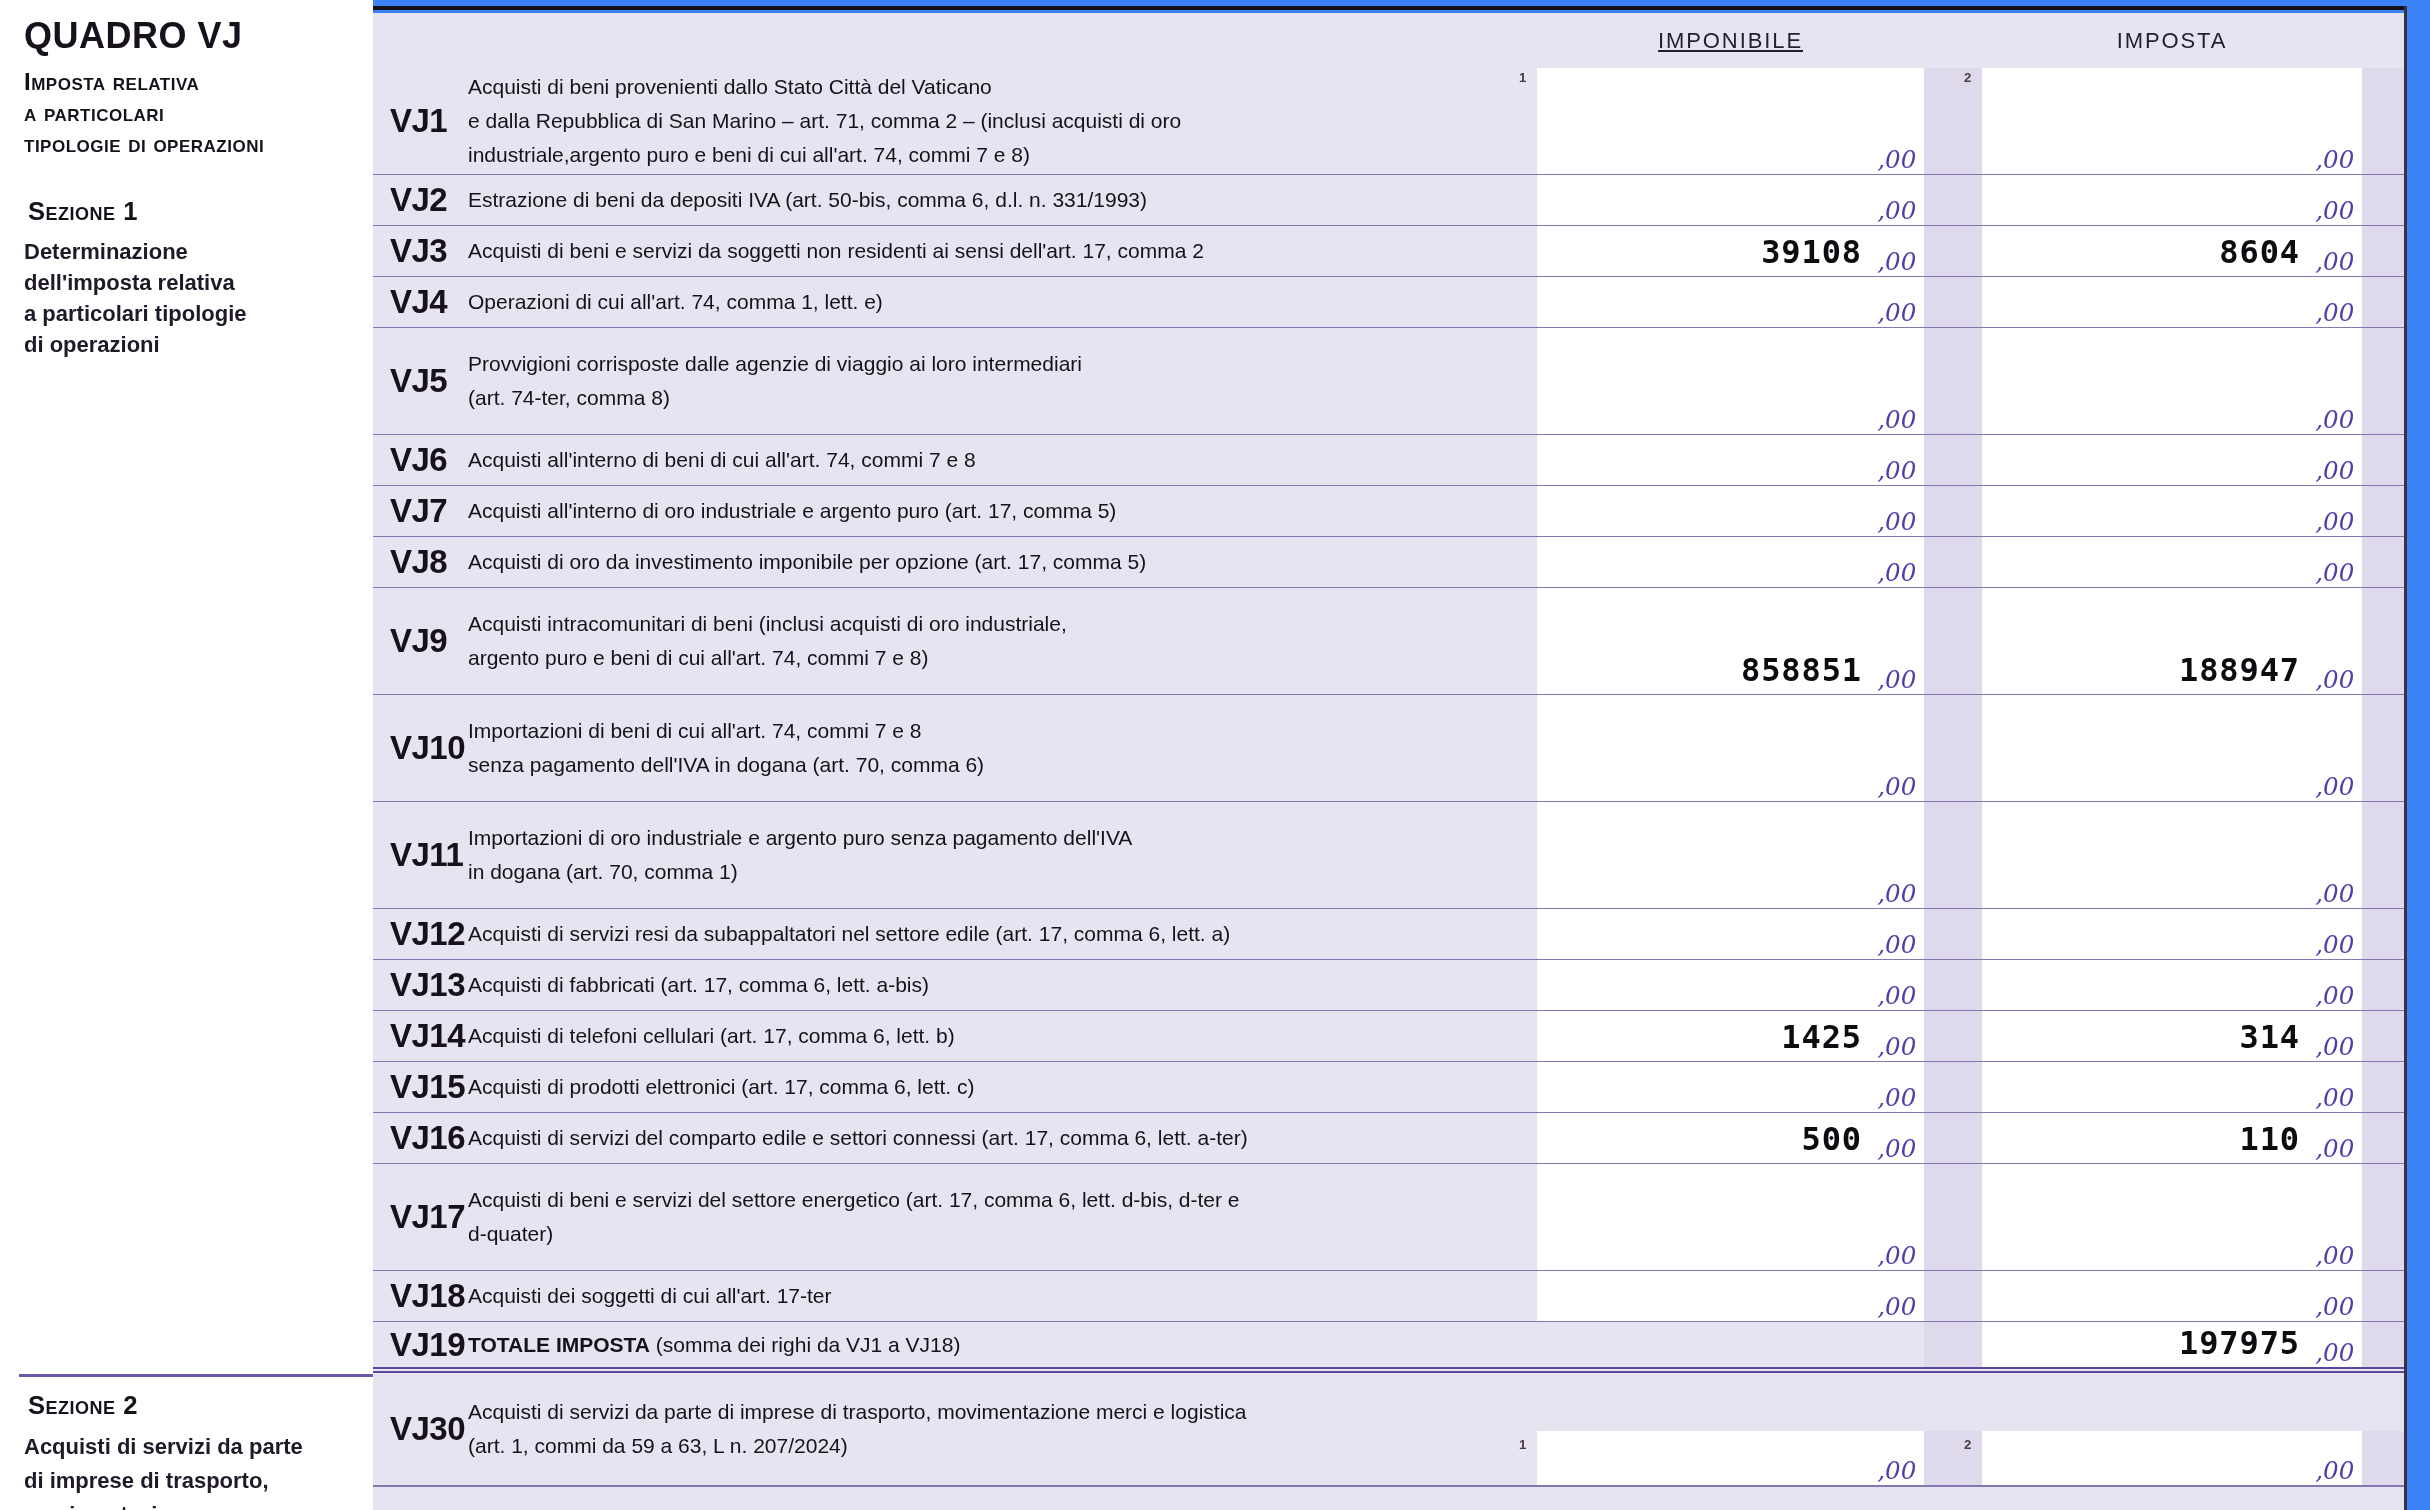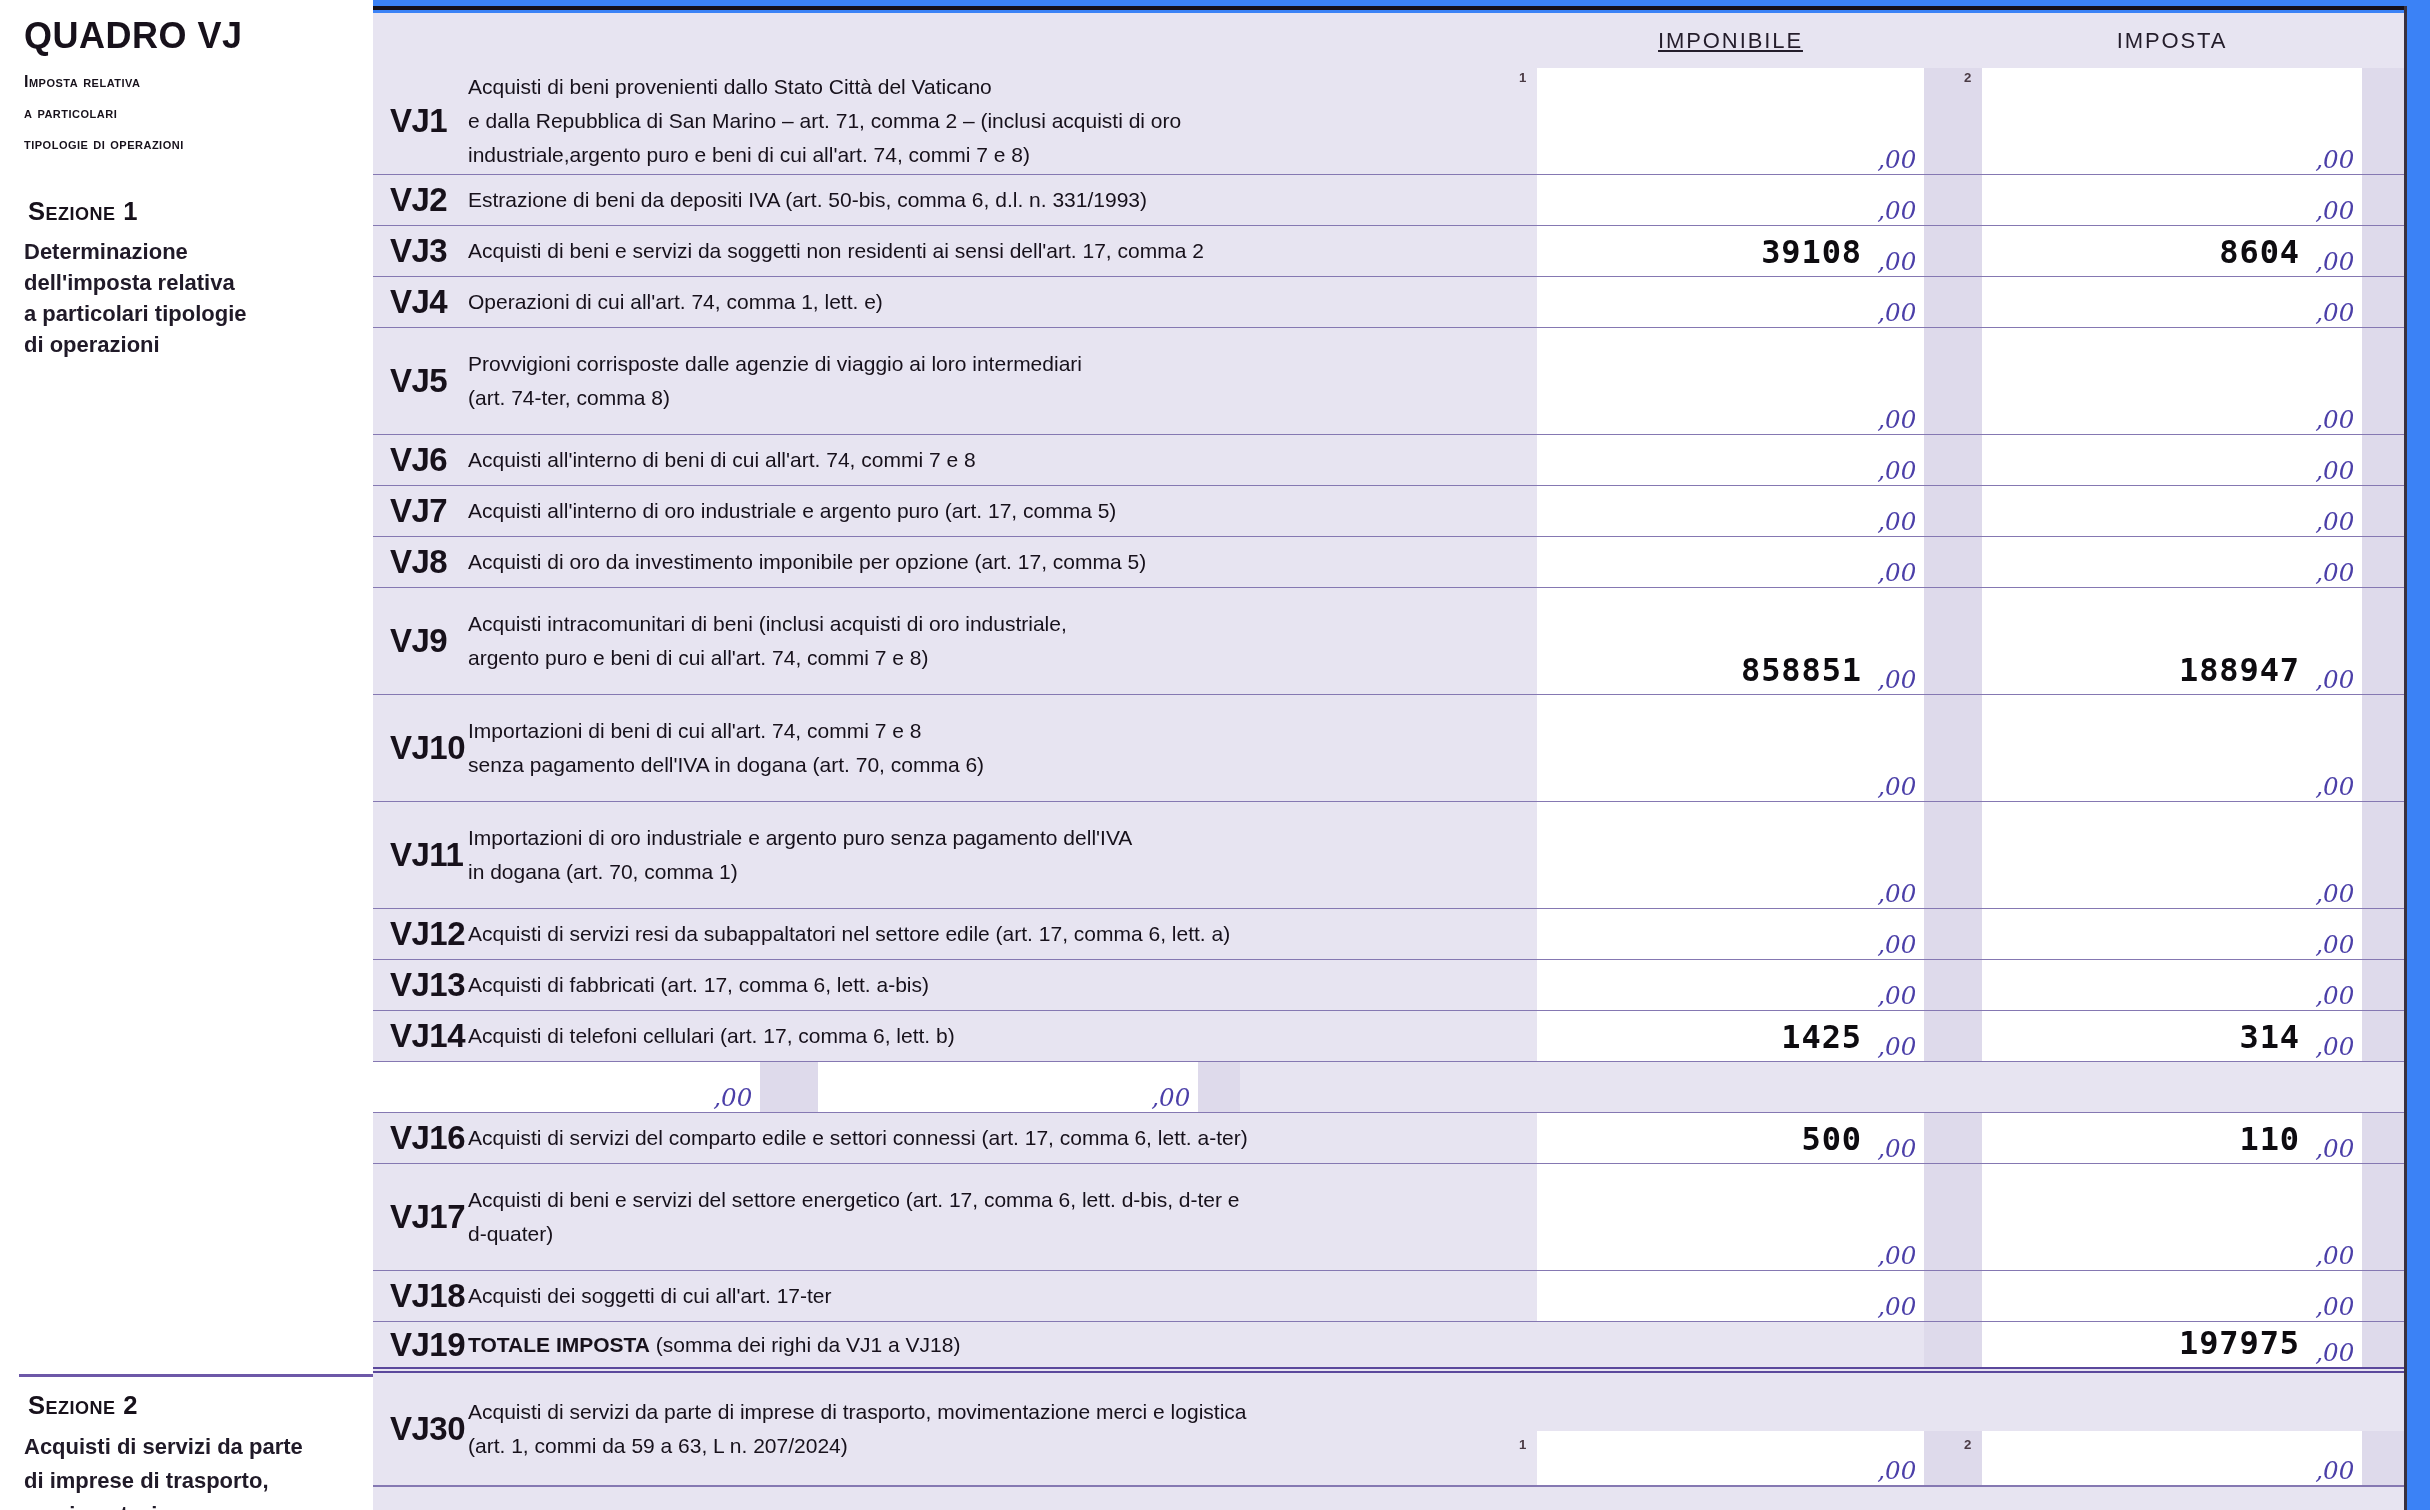--- a/index.html
+++ b/index.html
@@ -13,21 +13,21 @@
   html,body{margin:0;padding:0;background:#fff;}
   .page{position:relative;width:2430px;height:1510px;overflow:hidden;background:#3b82f6;
         font-family:"Liberation Sans",sans-serif;color:var(--ink);}
   
   .topline{position:absolute;left:17px;top:5.7px;width:2390px;height:4.7px;background:#151019;}
   .lefttick{position:absolute;left:11.4px;top:0;width:3.8px;height:44px;background:#151019;}
   .rightline{position:absolute;left:2404px;top:5.7px;width:2.8px;height:1505px;background:#39313f;}
   
   .sidebar{position:absolute;left:0;top:0;width:373px;height:1510px;background:#fff;}
   .fTitle{position:absolute;left:24px;top:15px;margin:0;font-size:36px;font-weight:800;letter-spacing:0.5px;}
-  .subtitle{position:absolute;left:24px;top:66px;font-size:16px;font-weight:800;
+  .subtitle{position:absolute;left:24px;top:66px;font-size:24px;font-weight:800;
             font-variant:small-caps;line-height:31px;letter-spacing:0.5px;}
   .secLabel{margin:4px;font-size:25.6px;font-weight:800;font-variant:small-caps;letter-spacing:0.5px;}
   .sec1{position:absolute;left:24px;top:193px;}
   .secNote{margin-top:9.5px;font-size:22px;font-weight:700;line-height:31px;color:#201a28;}
   .sec2line{position:absolute;left:19px;top:1374px;width:354px;height:2.8px;background:#6d58a8;}
   .sec2{position:absolute;left:24px;top:1387px;}
   .sec2 .secNote{line-height:34px;}
   
   .table{position:absolute;left:373px;top:13.2px;width:2031px;height:1497px;background:var(--lav);}
   .thead{height:55px;display:flex;align-items:center;font-size:22px;letter-spacing:1.9px;color:#241d2b;}
@@ -370,20 +370,26 @@
             </div>
             <div class="gapcol"></div>
             <div class="box imposta">
               <span class="num">314</span>
               <span class="cents">,00</span>
             </div>
             <div class="rightpad"></div>
           </div>
         </div>
         <div class="row single">
+          <div class="rowinner">
+            <span class="code">VJ15</span>
+            <div class="desc">
+              <div class="dline">Acquisti di prodotti elettronici (art. 17, comma 6, lett. c)</div>
+            </div>
+          </div>
           <div class="valwrap">
             <div class="box imponibile">
               <span class="cents">,00</span>
             </div>
             <div class="gapcol"></div>
             <div class="box imposta">
               <span class="cents">,00</span>
             </div>
             <div class="rightpad"></div>
           </div>

